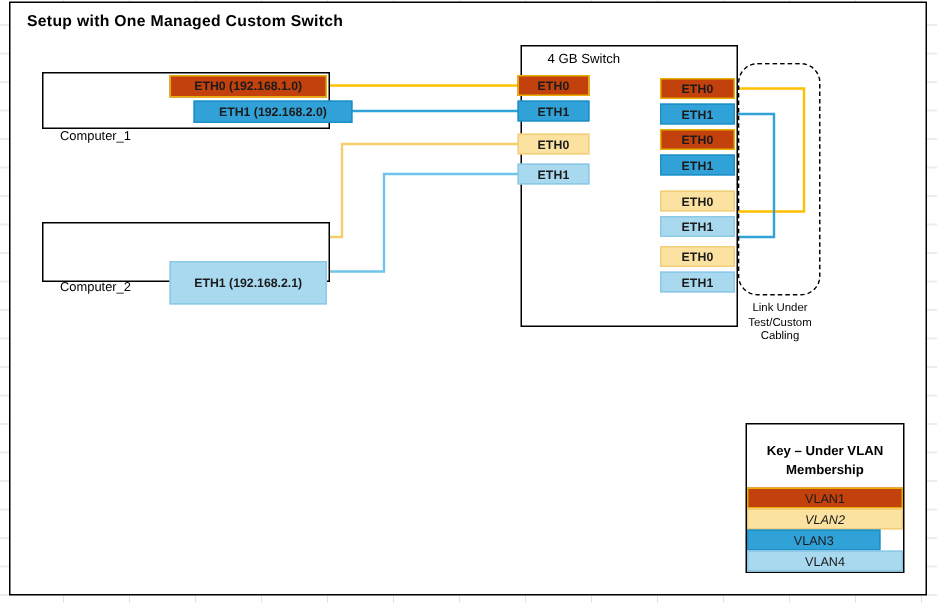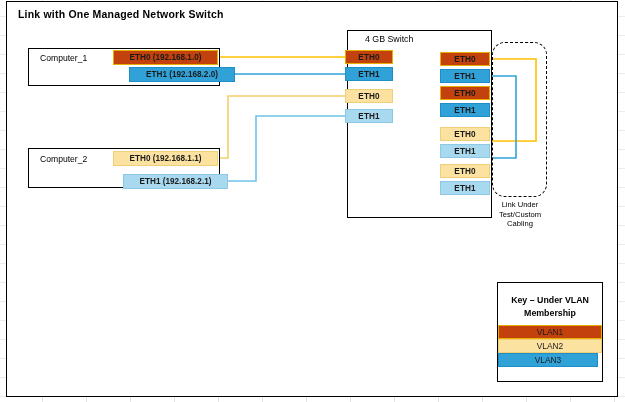--- a/index.html
+++ b/index.html
@@ -59,20 +59,21 @@
     position: absolute;
     box-sizing: border-box;
     border: 1.3px solid #000000;
     background: #ffffff;
   }
   .box-label {
     position: absolute;
     font-size: 8.6px;
     color: #000000;
     white-space: nowrap;
+    margin-top: 32px;
   }
 
   
   .port {
     position: absolute;
     box-sizing: border-box;
     display: flex;
     align-items: center;
     justify-content: center;
     font-size: 8.2px;
@@ -166,21 +167,21 @@
 </style>
 </head>
 <body>
 
 <div id="screen">
 
   <div id="grid-bg"></div>
 
   <div id="sheet"></div>
 
-  <div id="page-title">Link with One Managed Network Switch</div>
+  <div id="page-title">Setup with One Managed Custom Switch</div>
 
   <svg id="cables" viewBox="0 0 625 402" xmlns="http://www.w3.org/2000/svg">
     <g fill="none" stroke-width="1.6" stroke-linejoin="miter" stroke-linecap="butt">
 
       <path d="M 220 57 L 347 57" stroke="#FFC000"></path>
 
       <path d="M 220 74 L 347 74" stroke="#31A2D8"></path>
 
       <path d="M 220 158 L 228 158 L 228 96 L 347 96" stroke="#F5CE6B"></path>
 
@@ -192,22 +193,21 @@
     </g>
   </svg>
 
   <div class="box" style="left:28px; top:48px; width:192px; height:38px;"></div>
   <div class="box-label" style="left:40px; top:53px;">Computer_1</div>
   <div class="nic vlan1" style="left:113px; top:50px; width:105px; height:15px;">ETH0 (192.168.1.0)</div>
   <div class="nic vlan3" style="left:129px; top:67px; width:106px; height:15px;">ETH1 (192.168.2.0)</div>
 
   <div class="box" style="left:28px; top:148px; width:192px; height:40px;"></div>
   <div class="box-label" style="left:40px; top:154px;">Computer_2</div>
-  <div class="nic vlan2" style="left:113px; top:151px; width:105px; height:15px;">ETH0 (192.168.1.1)</div>
-  <div class="nic vlan4" style="left:123px; top:174px; width:105px; height:15px;">ETH1 (192.168.2.1)</div>
+  <div class="nic vlan4" style="left:113px; top:174px; width:105px; height:29px;">ETH1 (192.168.2.1)</div>
 
   <div class="box" style="left:347px; top:30px; width:145px; height:188px;"></div>
   <div id="switch-title" style="left:365px; top:34px;">4 GB Switch</div>
 
   <div class="port vlan1" style="left:345px; top:50px; width:48px; height:14px;">ETH0</div>
   <div class="port vlan3" style="left:345px; top:67px; width:48px; height:14px;">ETH1</div>
   <div class="port vlan2" style="left:345px; top:89px; width:48px; height:14px;">ETH0</div>
   <div class="port vlan4" style="left:345px; top:109px; width:48px; height:14px;">ETH1</div>
 
   <div class="port vlan1" style="left:440px; top:52px; width:50px; height:14px;">ETH0</div>
@@ -222,16 +222,17 @@
   <div id="link-region" style="left:492px; top:42px; width:55px; height:155px;"></div>
   <div id="link-caption" style="left:487px; top:200px; width:66px;">Link Under
 Test/Custom
 Cabling</div>
 
   <div id="legend" style="left:497px; top:282px; width:106px; height:100px;"></div>
   <div id="legend-title" style="left:497px; top:282px; width:106px; white-space:pre-line;">Key – Under VLAN
 Membership</div>
 
   <div class="legend-row vlan1" style="left:498px; top:325px; width:104px; height:14px;">VLAN1</div>
-  <div class="legend-row vlan2" style="left:498px; top:339px; width:104px; height:14px;">VLAN2</div>
-  <div class="legend-row vlan3" style="left:498px; top:353px; width:100px; height:14px;">VLAN3</div>
+  <div class="legend-row vlan2" style="left:498px; top:339px; width:104px; height:14px;font-style:italic;">VLAN2</div>
+  <div class="legend-row vlan3" style="left:498px; top:353px; width:89px; height:14px;">VLAN3</div>
+  <div class="legend-row vlan4" style="left:498px; top:367px; width:104px; height:14px;">VLAN4</div>
 
 </div>
 
 </body></html>

